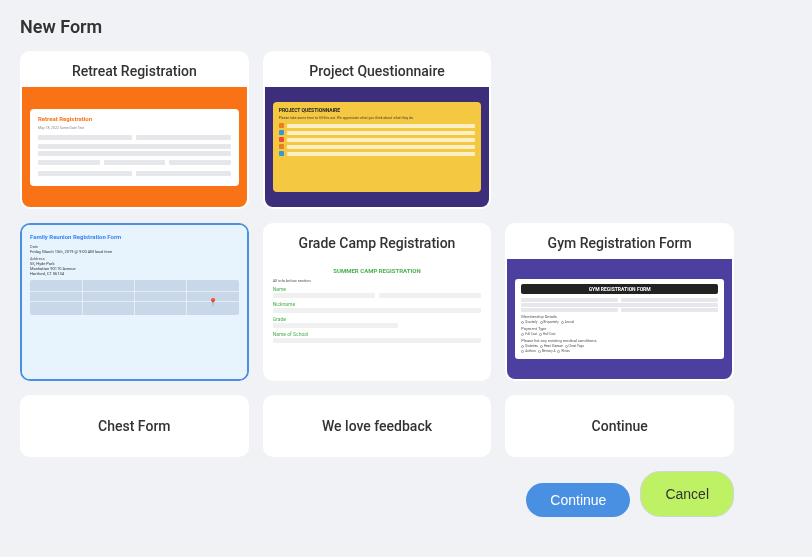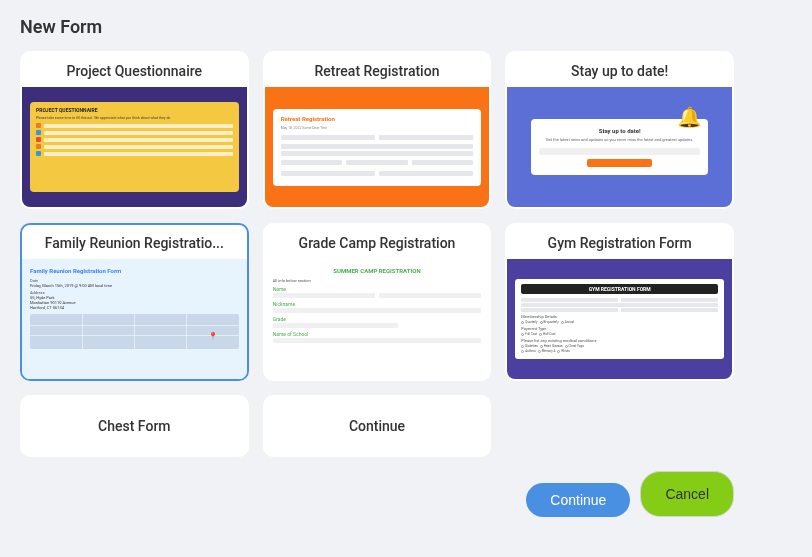--- a/index.html
+++ b/index.html
@@ -312,37 +312,62 @@
       color: white;
       border: none;
       border-radius: 20px;
       padding: 9px 24px;
       font-size: 14px;
       font-weight: 500;
       cursor: pointer;
       margin-top: 12px;
     }
     .btn-cancel {
-      background: #84cc16;
+      background: #bef264;
       color: #333;
       border: 1.5px solid #d1d5db;
       border-radius: 20px;
       padding: 9px 24px;
       font-size: 14px;
       font-weight: 500;
       cursor: pointer;
     }
   </style>
 </head>
 <body>
 
 <div class="page-container">
   <div class="page-title">New Form</div>
 
   <div class="grid">
+
+    <div class="card">
+      <div class="card-label">Retreat Registration</div>
+      <div class="card-preview preview-retreat">
+        <div class="inner">
+          <div class="form-title">Retreat Registration</div>
+          <div style="font-size:3.5px;color:#888;margin-bottom:3px;">May 18, 2022 Some Date Text</div>
+          <div class="mini-row">
+              <div class="mini-field"></div>
+              <div class="mini-field"></div>
+            </div>
+          <div class="mini-field" style="width:100%"></div>
+          <div class="mini-field" style="width:100%"></div>
+          <div class="mini-row">
+              <div class="mini-field"></div>
+              <div class="mini-field"></div>
+              <div class="mini-field"></div>
+            </div>
+          <div class="mini-row">
+              <div class="mini-field"></div>
+              <div class="mini-field"></div>
+            </div>
+        </div>
+      </div>
+    </div>
 
     <div class="card">
       <div class="card-label">Project Questionnaire</div>
       <div class="card-preview preview-project">
         <div class="inner">
           <div class="pq-title">PROJECT QUESTIONNAIRE</div>
           <div class="pq-sub">Please take some time to fill this out. We appreciate what you think about what they do</div>
           <div class="pq-field">
               <div class="pq-dot"></div>
               <div class="pq-bar"></div>
@@ -360,63 +385,25 @@
               <div class="pq-bar"></div>
             </div>
           <div class="pq-field">
               <div class="pq-dot blue"></div>
               <div class="pq-bar"></div>
             </div>
         </div>
       </div>
     </div>
 
-    <div class="card">
-      <div class="card-label">Retreat Registration</div>
-      <div class="card-preview preview-retreat">
-        <div class="inner">
-          <div class="form-title">Retreat Registration</div>
-          <div style="font-size:3.5px;color:#888;margin-bottom:3px;">May 18, 2022 Some Date Text</div>
-          <div class="mini-row">
-              <div class="mini-field"></div>
-              <div class="mini-field"></div>
-            </div>
-          <div class="mini-field" style="width:100%"></div>
-          <div class="mini-field" style="width:100%"></div>
-          <div class="mini-row">
-              <div class="mini-field"></div>
-              <div class="mini-field"></div>
-              <div class="mini-field"></div>
-            </div>
-          <div class="mini-row">
-              <div class="mini-field"></div>
-              <div class="mini-field"></div>
-            </div>
-        </div>
-      </div>
-    </div>
-
-    <div class="card">
-      <div class="card-label">Stay up to date!</div>
-      <div class="card-preview preview-stay">
-        <div class="inner">
-          <div class="bell-icon">🔔</div>
-          <div class="stay-title">Stay up to date!</div>
-          <div class="stay-text">Get the latest news and updates so you never miss the latest and greatest updates.</div>
-          <div class="stay-input"></div>
-          <div class="stay-btn"></div>
-        </div>
-      </div>
-    </div>
   </div>
 
   <div class="grid">
 
     <div class="card selected">
-      <div class="card-label">Family Reunion Registratio...</div>
       <div class="card-preview preview-family">
         <div class="family-title">Family Reunion Registration Form</div>
         <div class="family-field-row">
           <div style="flex:1">
             <div class="family-label">Date</div>
             <div class="family-value">Friday, March 15th, 2019 @ 9:00 AM local time</div>
           </div>
         </div>
         <div style="margin-top:2px">
           <div class="family-label">Address</div>
@@ -524,20 +511,23 @@
         </div>
       </div>
     </div>
   </div>
 
   <div class="grid">
     <div class="card-simple">
       <div class="card-simple-label">Chest Form</div>
     </div>
     <div class="card-simple">
+      <div class="card-simple-label">We love feedback</div>
+    </div>
+    <div class="card-simple">
       <div class="card-simple-label">Continue</div>
     </div>
   </div>
 
   <div class="bottom-bar">
     <button class="btn-continue">Continue</button>
     <button class="btn-cancel">Cancel</button>
   </div>
 </div>
 

